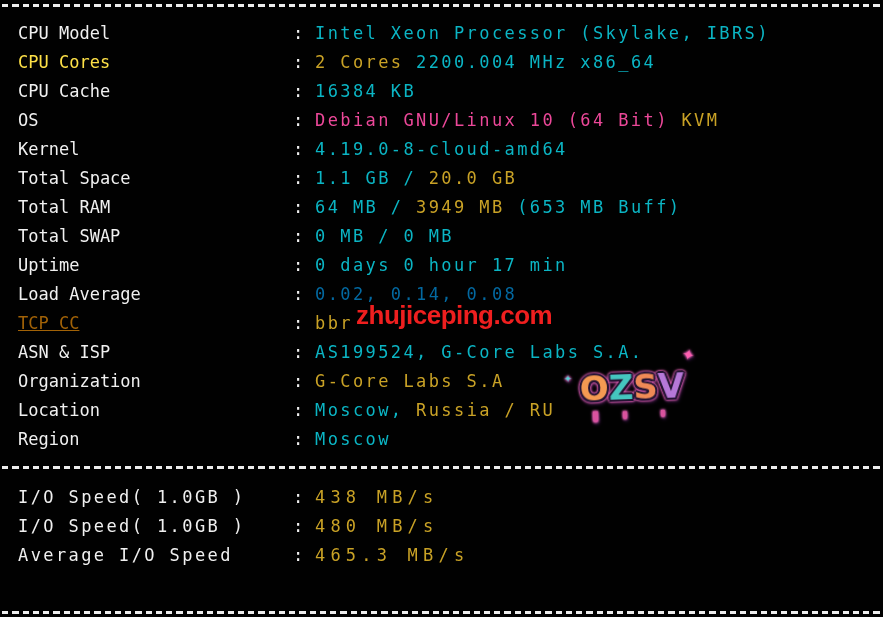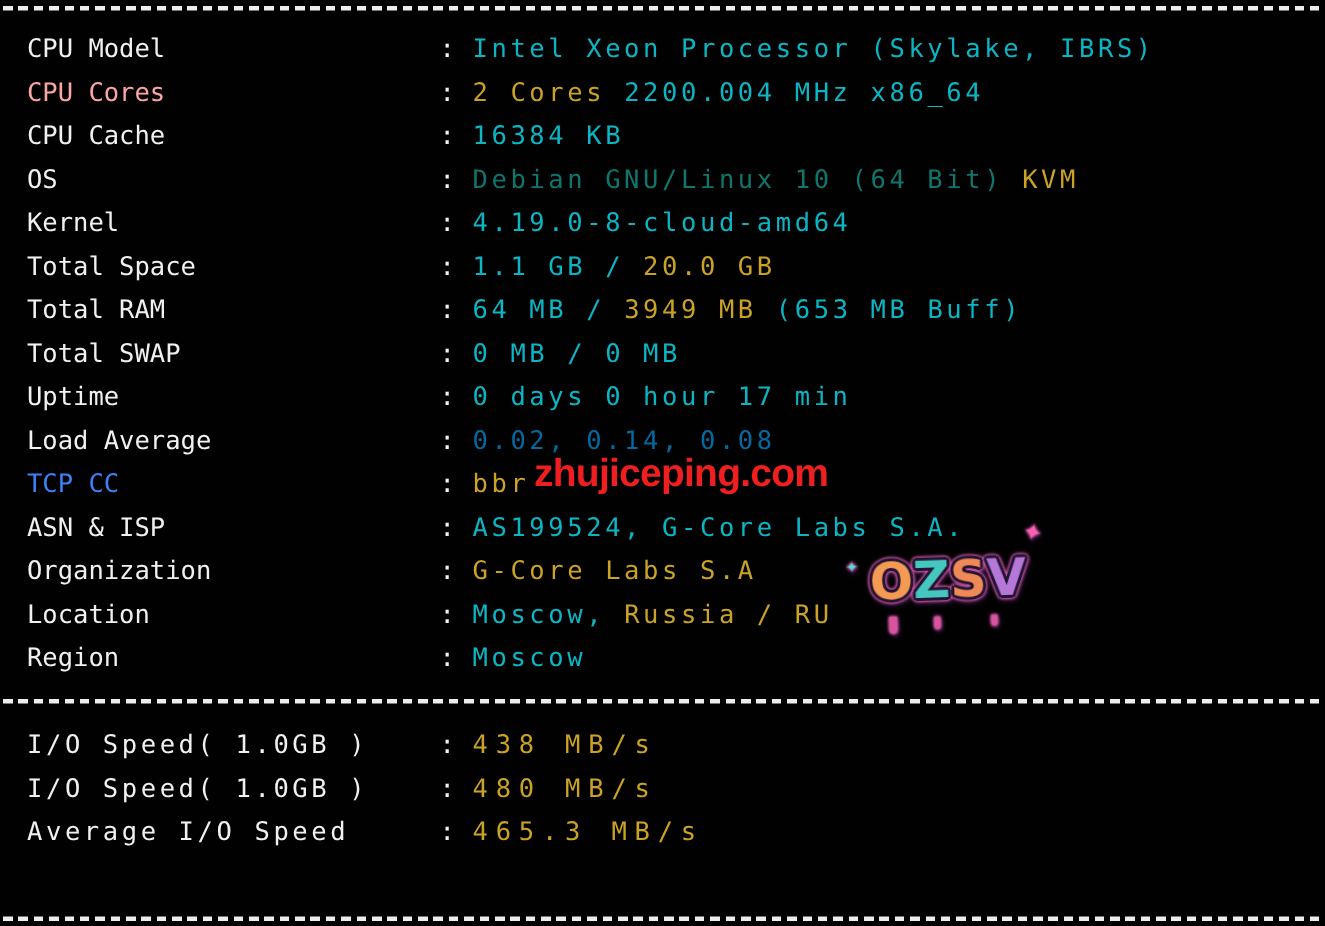--- a/index.html
+++ b/index.html
@@ -52,30 +52,30 @@
   .d3{right:24px;bottom:-4px;width:4px;height:7px;}
 </style>
 </head>
 <body>
 
 <div class="screen" style="background: rgb(1, 1, 1);">
   <div class="sep sep-top" style="background-image: repeating-linear-gradient(90deg, rgb(237, 237, 237) 0px, rgb(237, 237, 237) 6.4px, transparent 6.4px, transparent 10.25px);"></div>
 
   <div class="rows main-rows" id="main-rows">
       <div class="line"><span class="lab" style="color: rgb(240, 240, 240);">CPU Model</span><span class="colon" style="color: rgb(240, 240, 240);">: </span><span class="seg" style="color: rgb(11, 181, 196);">Intel Xeon Processor (Skylake, IBRS)</span></div>
-      <div class="line"><span class="lab" style="color: #fca5a5;">CPU Cores</span><span class="colon" style="color: rgb(240, 240, 240);">: </span><span class="seg" style="color: rgb(201, 162, 38);">2 Cores </span><span class="seg" style="color: rgb(11, 181, 196);">2200.004 MHz x86_64</span></div>
+      <div class="line"><span class="lab" style="color: #fde047;">CPU Cores</span><span class="colon" style="color: rgb(240, 240, 240);">: </span><span class="seg" style="color: rgb(201, 162, 38);">2 Cores </span><span class="seg" style="color: rgb(11, 181, 196);">2200.004 MHz x86_64</span></div>
       <div class="line"><span class="lab" style="color: rgb(240, 240, 240);">CPU Cache</span><span class="colon" style="color: rgb(240, 240, 240);">: </span><span class="seg" style="color: rgb(11, 181, 196);">16384 KB</span></div>
-      <div class="line"><span class="lab" style="color: rgb(240, 240, 240);">OS</span><span class="colon" style="color: rgb(240, 240, 240);">: </span><span class="seg" style="color: #0f766e;">Debian GNU/Linux 10 (64 Bit) </span><span class="seg" style="color: rgb(201, 162, 38); text-align: center;">KVM</span></div>
+      <div class="line"><span class="lab" style="color: rgb(240, 240, 240);">OS</span><span class="colon" style="color: rgb(240, 240, 240);">: </span><span class="seg" style="color: #ec4899;">Debian GNU/Linux 10 (64 Bit) </span><span class="seg" style="color: rgb(201, 162, 38); text-align: center;">KVM</span></div>
       <div class="line"><span class="lab" style="color: rgb(240, 240, 240);">Kernel</span><span class="colon" style="color: rgb(240, 240, 240);">: </span><span class="seg" style="color: rgb(11, 181, 196);">4.19.0-8-cloud-amd64</span></div>
       <div class="line"><span class="lab" style="color: rgb(240, 240, 240);">Total Space</span><span class="colon" style="color: rgb(240, 240, 240);">: </span><span class="seg" style="color: rgb(11, 181, 196);">1.1 GB / </span><span class="seg" style="color: rgb(201, 162, 38);">20.0 GB</span></div>
       <div class="line"><span class="lab" style="color: rgb(240, 240, 240);">Total RAM</span><span class="colon" style="color: rgb(240, 240, 240);">: </span><span class="seg" style="color: rgb(11, 181, 196);">64 MB / </span><span class="seg" style="color: rgb(201, 162, 38);">3949 MB </span><span class="seg" style="color: rgb(11, 181, 196);">(653 MB Buff)</span></div>
       <div class="line"><span class="lab" style="color: rgb(240, 240, 240);">Total SWAP</span><span class="colon" style="color: rgb(240, 240, 240);">: </span><span class="seg" style="color: rgb(11, 181, 196);">0 MB / 0 MB</span></div>
       <div class="line"><span class="lab" style="color: rgb(240, 240, 240);">Uptime</span><span class="colon" style="color: rgb(240, 240, 240);">: </span><span class="seg" style="color: rgb(11, 181, 196);">0 days 0 hour 17 min</span></div>
       <div class="line"><span class="lab" style="color: rgb(240, 240, 240);">Load Average</span><span class="colon" style="color: rgb(240, 240, 240);">: </span><span class="seg" style="color: #0369a1;">0.02, 0.14, 0.08</span></div>
-      <div class="line"><span class="lab" style="color: #3b82f6;">TCP CC</span><span class="colon" style="color: rgb(240, 240, 240);">: </span><span class="seg" style="color: rgb(201, 162, 38);">bbr</span></div>
+      <div class="line"><span class="lab" style="color: #a16207; text-decoration: underline;">TCP CC</span><span class="colon" style="color: rgb(240, 240, 240);">: </span><span class="seg" style="color: rgb(201, 162, 38);">bbr</span></div>
       <div class="line"><span class="lab" style="color: rgb(240, 240, 240);">ASN &amp; ISP</span><span class="colon" style="color: rgb(240, 240, 240);">: </span><span class="seg" style="color: rgb(11, 181, 196);">AS199524, G-Core Labs S.A.</span></div>
       <div class="line"><span class="lab" style="color: rgb(240, 240, 240);">Organization</span><span class="colon" style="color: rgb(240, 240, 240);">: </span><span class="seg" style="color: rgb(201, 162, 38);">G-Core Labs S.A</span></div>
       <div class="line"><span class="lab" style="color: rgb(240, 240, 240);">Location</span><span class="colon" style="color: rgb(240, 240, 240);">: </span><span class="seg" style="color: rgb(11, 181, 196);">Moscow, </span><span class="seg" style="color: rgb(201, 162, 38);">Russia / RU</span></div>
       <div class="line"><span class="lab" style="color: rgb(240, 240, 240);">Region</span><span class="colon" style="color: rgb(240, 240, 240);">: </span><span class="seg" style="color: rgb(11, 181, 196);">Moscow</span></div>
     </div>
 
   <div class="sep sep-mid" style="background-image: repeating-linear-gradient(90deg, rgb(237, 237, 237) 0px, rgb(237, 237, 237) 6.4px, transparent 6.4px, transparent 10.25px);"></div>
 
   <div class="rows io-rows" id="io-rows">
       <div class="line"><span class="lab" style="color: rgb(240, 240, 240);">I/O Speed( 1.0GB )</span><span class="colon" style="color: rgb(240, 240, 240);">: </span><span class="seg" style="color: rgb(201, 162, 38); margin-top: 44px;">438 MB/s</span></div>

